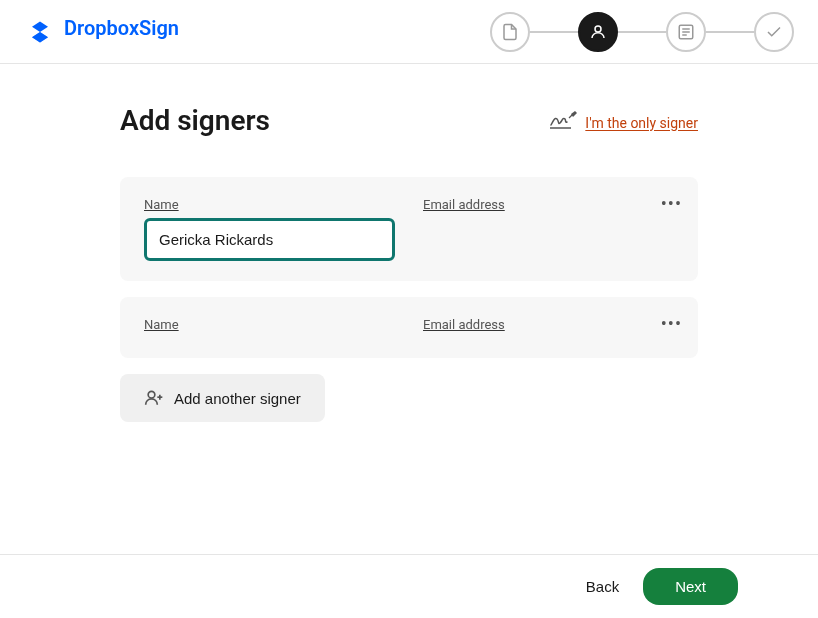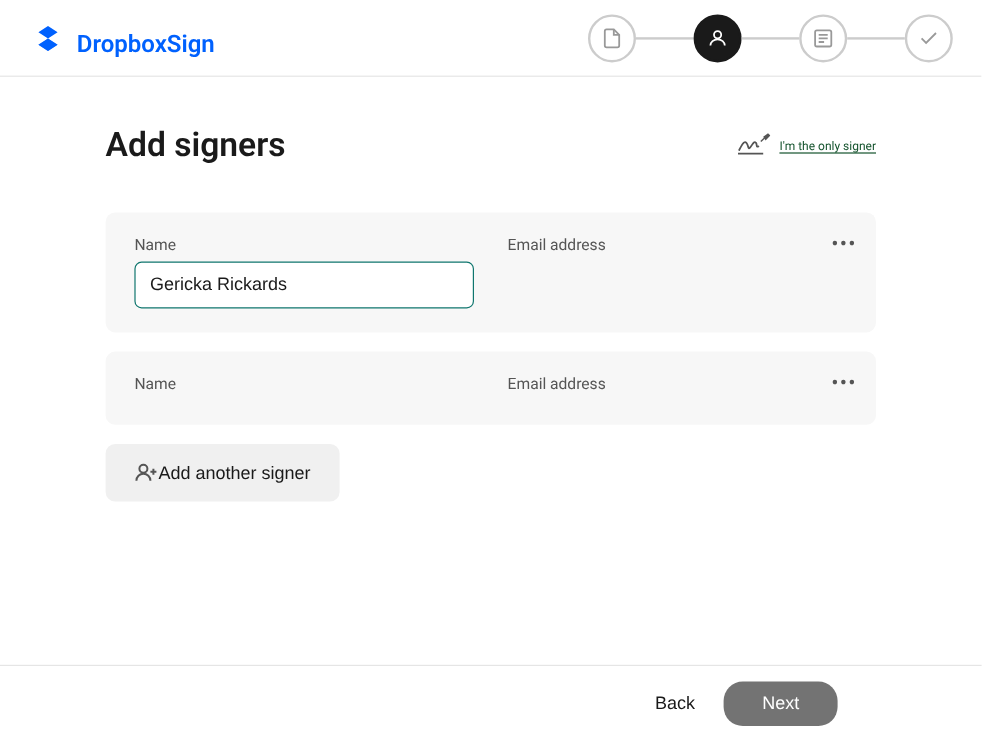--- a/index.html
+++ b/index.html
@@ -16,21 +16,21 @@
     .header {
       display: flex;
       align-items: center;
       justify-content: space-between;
       padding: 0 24px;
       height: 64px;
       border-bottom: 1px solid #e5e5e5;
     }
     .logo {
       display: flex;
-      align-items: flex-end;
+      align-items: flex-start;
       gap: 8px;
     }
     .logo-icon {
       width: 32px;
       height: 32px;
     }
     .logo-text {
       font-size: 20px;
       font-weight: 600;
       color: #1a1a1a;
@@ -70,21 +70,21 @@
       height: 2px;
       background: #ccc;
     }
     .step svg {
       width: 18px;
       height: 18px;
     }
 
     
     .main {
-      padding: 40px 88px;
+      padding: 40px 120px;
     }
 
     .page-title {
       font-size: 28px;
       font-weight: 600;
       color: #1a1a1a;
       margin-bottom: 24px;
     }
 
     .only-signer-row {
@@ -93,22 +93,22 @@
       justify-content: flex-end;
       margin-bottom: 20px;
       cursor: pointer;
     }
     .only-signer-icon {
       color: #555;
       margin-right: 8px;
       font-size: 20px;
     }
     .only-signer-label {
-      font-size: 10px;
-      color: #14532d;
+      font-size: 14px;
+      color: #c2410c;
       text-decoration: underline;
       text-underline-offset: 2px;
     }
 
     .title-row {
       display: flex;
       align-items: center;
       justify-content: space-between;
       margin-bottom: 16px;
     }
@@ -117,52 +117,54 @@
     .signer-card {
       background: #f7f7f7;
       border-radius: 8px;
       padding: 20px 24px;
       margin-bottom: 16px;
       position: relative;
     }
     .signer-fields {
       display: flex;
       gap: 28px;
+      text-decoration: underline;
     }
     .field-group {
       flex: 1;
     }
     .field-label {
       font-size: 13px;
       color: #555;
       margin-bottom: 6px;
     }
     .field-input {
       width: 100%;
       padding: 10px 12px;
-      border: 1px solid #0f766e;
+      border: 3px solid #0f766e;
       border-radius: 6px;
       font-size: 15px;
       color: #1a1a1a;
       background: #fff;
     }
     .more-btn {
       position: absolute;
       top: 16px;
       right: 16px;
       cursor: pointer;
       color: #555;
       font-size: 18px;
       letter-spacing: 1px;
     }
 
     
     .add-signer-btn {
       display: flex;
       align-items: center;
+      gap: 10px;
       padding: 14px 24px;
       background: #f0f0f0;
       border: none;
       border-radius: 8px;
       font-size: 15px;
       color: #1a1a1a;
       cursor: pointer;
       margin-top: 8px;
       font-weight: 500;
     }
@@ -171,33 +173,33 @@
     .bottom-bar {
       position: absolute;
       bottom: 0;
       left: 0;
       right: 0;
       height: 64px;
       border-top: 1px solid #e5e5e5;
       display: flex;
       align-items: center;
       justify-content: flex-end;
-      padding: 0 120px;
+      padding: 0 80px;
       gap: 24px;
     }
     .back-btn {
       background: none;
       border: none;
       font-size: 15px;
       color: #1a1a1a;
       cursor: pointer;
       font-weight: 500;
     }
     .next-btn {
-      background: #737373;
+      background: #15803d;
       color: #fff;
       border: none;
       border-radius: 16px;
       padding: 10px 32px;
       font-size: 15px;
       font-weight: 500;
       cursor: pointer;
     }
   </style>
 </head>

